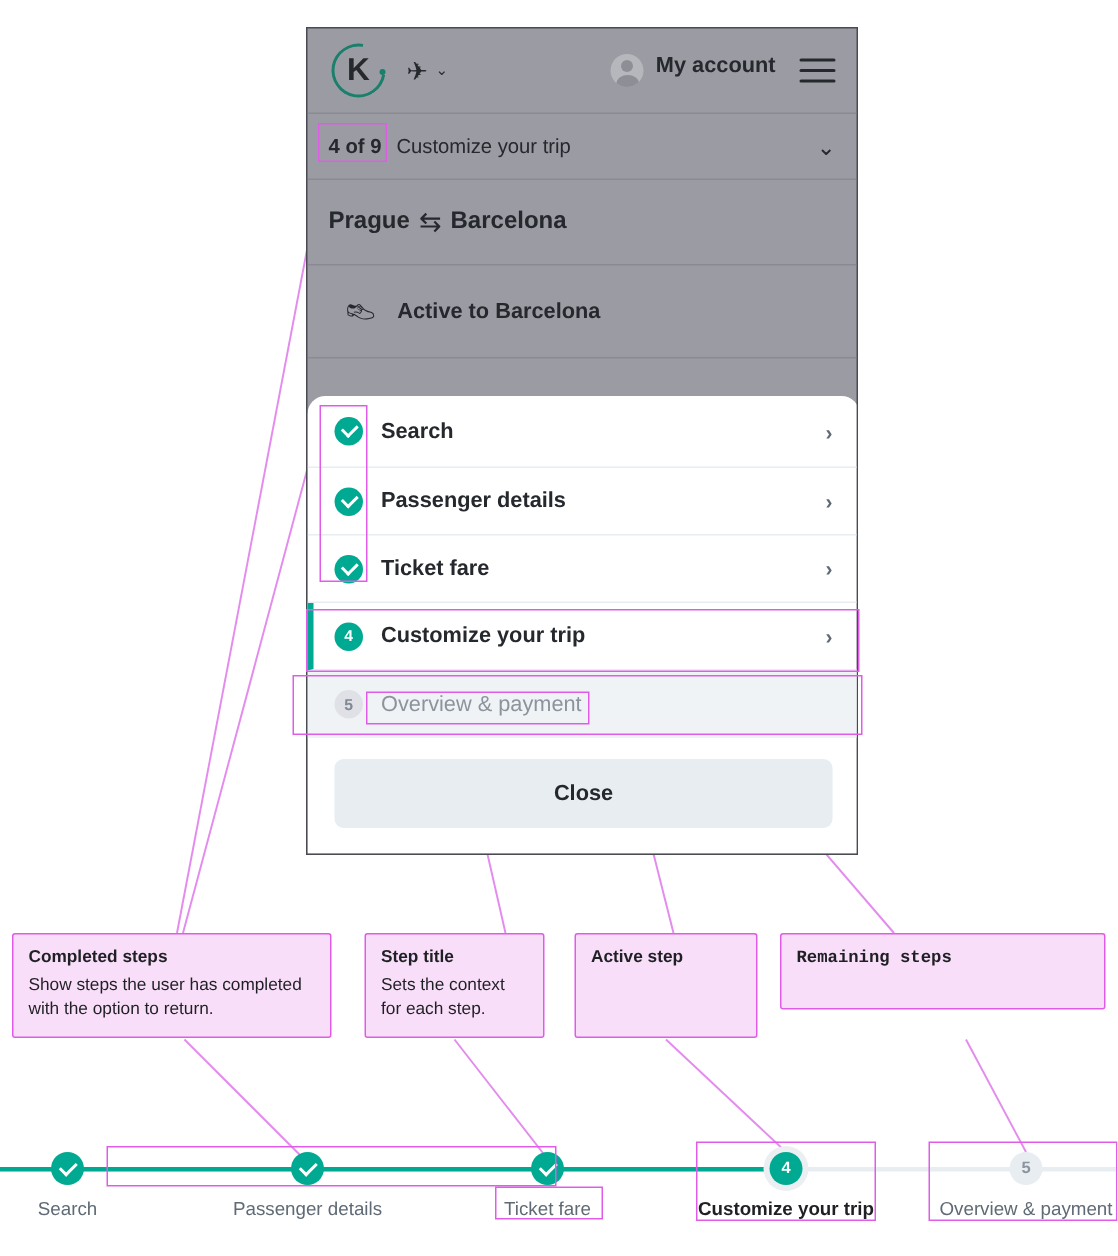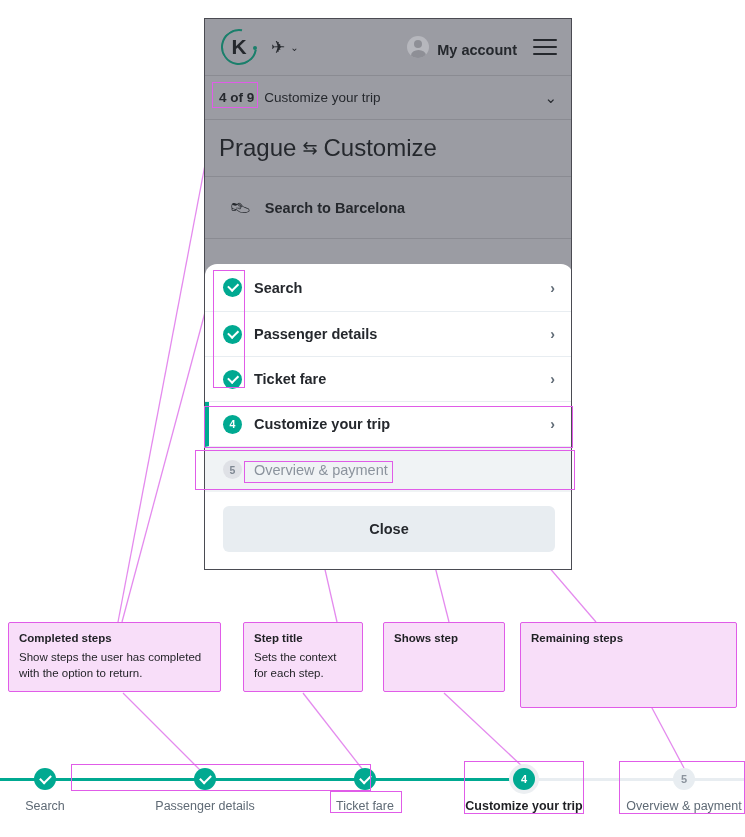--- a/index.html
+++ b/index.html
@@ -45,21 +45,21 @@
     font-size:21px;font-weight:bold;color:#25282d;letter-spacing:0;
   }
   .logo .dot{
     position:absolute;right:2px;top:19px;width:4px;height:4px;border-radius:50%;
     background:#1a7f6b;
   }
   .plane-sel{display:flex;align-items:center;gap:5px;margin-left:12px;}
   .plane-ico{font-size:17px;color:#25282d;line-height:1;}
   .chev-sm{font-size:10px;color:#25282d;}
   .nav-spacer{flex:1;}
-  .acct{display:flex;align-items:flex-end;gap:8px;}
+  .acct{display:flex;align-items:flex-start;gap:8px;}
   .acct-avatar{
     width:22px;height:22px;border-radius:50%;background:#b6b7bd;
     position:relative;overflow:hidden;flex:0 0 auto;
   }
   .acct-avatar::before{
     content:"";position:absolute;left:7px;top:4px;width:8px;height:8px;border-radius:50%;background:#8e8f96;
   }
   .acct-avatar::after{
     content:"";position:absolute;left:3.5px;top:14px;width:15px;height:11px;border-radius:50% 50% 0 0;background:#8e8f96;
   }
@@ -72,21 +72,21 @@
     border-bottom:1px solid #8a8b92;
   }
   .stepbar .count{font-size:13.5px;font-weight:bold;color:#25282d;}
   .stepbar .title{font-size:13.5px;color:#25282d;margin-left:10px;}
   .stepbar .caret{margin-left:auto;font-size:15px;color:#25282d;}
 
   .route{
     height:57px;display:flex;align-items:center;padding:0 14px;box-sizing:border-box;
     border-bottom:1px solid #8a8b92;
   }
-  .route-txt{font-size:24px;font-weight:normal;color:#25282d;}
+  .route-txt{font-size:16px;font-weight:bold;color:#25282d;}
   .route-arrow{margin:0 6px;font-size:18px;font-weight:normal;}
 
   .seating{
     height:62px;display:flex;align-items:center;padding:0 24px;box-sizing:border-box;
     border-bottom:1px solid #8a8b92;gap:13px;
   }
   .seat-ico{font-size:18px;color:#25282d;line-height:1;}
   .seat-txt{font-size:14.5px;font-weight:bold;color:#25282d;}
 
   
@@ -206,26 +206,26 @@
 
     <div class="stepbar">
       <span class="count">4 of 9</span>
       <span class="title">Customize your trip</span>
       <span class="caret">⌄</span>
     </div>
 
     <div class="route">
       <span class="route-txt">Prague</span>
       <span class="route-txt route-arrow">⇆</span>
-      <span class="route-txt">Customize</span>
+      <span class="route-txt">Barcelona</span>
     </div>
 
     <div class="seating">
       <span class="seat-ico">👞︎</span>
-      <span class="seat-txt">Search to Barcelona</span>
+      <span class="seat-txt">Active to Barcelona</span>
     </div>
 
     <div class="sheet">
       <div class="sheet-list">
 
         <div class="srow">
           <span class="badge done"></span>
           <span class="lbl">Search</span>
           <span class="chev">›</span>
         </div>
@@ -270,24 +270,24 @@
     <h4>Step title</h4>
     <p>Sets the context for each step.</p>
   </div>
 
   <div class="note" style="left:8px;top:622px;width:213px;height:70px;">
     <h4>Completed steps</h4>
     <p>Show steps the user has completed with the option to return.</p>
   </div>
 
   <div class="note" style="left:383px;top:622px;width:122px;height:70px;">
-    <h4>Shows step</h4>
-  </div>
-
-  <div class="note" style="left:520px;top:622px;width:217px;height:86px;">
+    <h4>Active step</h4>
+  </div>
+
+  <div class="note" style="left:520px;top:622px;width:217px;height:51px;font-family:Liberation Mono, monospace;">
     <h4>Remaining steps</h4>
   </div>
 
   <div class="stepper">
     <div class="track"></div>
     <div class="track-done"></div>
 
     <div class="snode" style="left:-30px;">
       <span class="dot done"></span>
       <span class="cap">Search</span>

